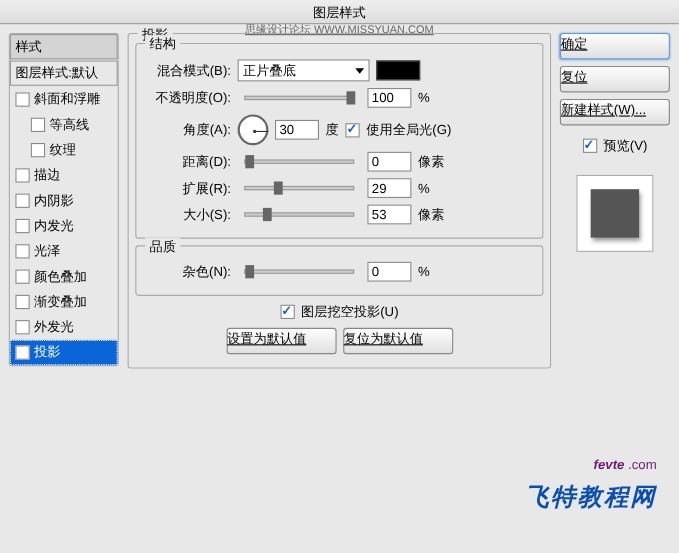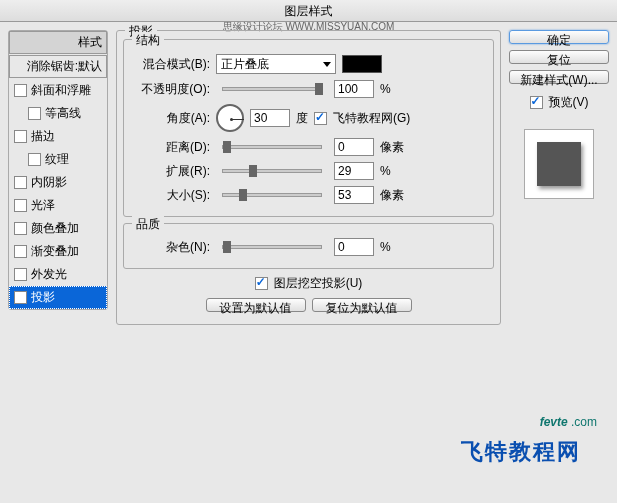--- a/index.html
+++ b/index.html
@@ -1,20 +1,20 @@
 <!DOCTYPE html>
 <html><head>
 <meta charset="utf-8">
 <style>
 * { box-sizing: border-box; font-family: "Microsoft YaHei", SimSun, sans-serif; font-size: 12px; }
 body { margin: 0; background: #e8e8e8; width: 617px; height: 503px; position: relative; }
 .titlebar { height: 22px; background: linear-gradient(#eee,#ddd); border-bottom: 1px solid #999; padding: 3px 8px; display: flex; justify-content: space-between; align-items: center; flex-direction: column; }
-.titlebar .right { font-size: 10px; color: #666; }
+.titlebar .right { font-size: 10px; color: #666; text-decoration: underline; }
 .content { display: flex; padding: 8px; gap: 8px; }
-.stylelist { width: 100px; text-align: right; }
+.stylelist { width: 100px; }
 .fieldset { border: 1px solid #aaa; border-radius: 3px; padding: 8px 6px 6px; position: relative; margin-bottom: 6px; }
 .fieldset > .legend { position: absolute; top: -8px; left: 8px; background: #e8e8e8; padding: 0 4px; font-size: 12px; }
 .style-header { background: #d4d4d4; border: 1px solid #999; padding: 2px 4px; margin-bottom: 1px; }
 .style-row { display: flex; align-items: center; padding: 2px 4px; gap: 4px; border: 1px solid transparent; }
 .style-row.selected { background: #0a66d8; color: #fff; border: 1px dotted #fff; }
 .indent { padding-left: 18px; }
 .cbx { width: 13px; height: 13px; border: 1px solid #888; background: #fff; display: inline-block; position: relative; }
 .cbx.checked::after { content: "✓"; color: #0a66d8; position: absolute; top: -3px; left: 0; font-size: 12px; font-weight: bold; }
 .style-row.selected .cbx.checked::after { color: #fff; }
 .center { flex: 1; }
@@ -24,62 +24,66 @@
 .arrow { width: 0; height: 0; border-left: 4px solid transparent; border-right: 4px solid transparent; border-top: 5px solid #000; }
 .swatch { width: 40px; height: 18px; background: #000; border: 1px solid #555; }
 .slider { flex: 0 0 100px; height: 4px; background: #ccc; border: 1px solid #999; position: relative; margin: 0 6px; }
 .thumb { position: absolute; width: 8px; height: 12px; background: #666; top: -5px; }
 .numbox { width: 40px; height: 18px; border: 1px solid #888; background: #fff; text-align: left; padding: 1px 3px; }
 .angle { width: 28px; height: 28px; border: 2px solid #666; border-radius: 50%; position: relative; background: #fff; }
 .angle::after { content: ""; position: absolute; width: 12px; height: 1px; background: #333; top: 13px; left: 14px; transform-origin: left; transform: rotate(0deg); }
 .angle::before { content: ""; position: absolute; width: 3px; height: 3px; background: #333; border-radius: 50%; top: 12px; left: 12px; }
 .contour { width: 34px; height: 28px; border: 1px solid #888; background: linear-gradient(135deg,#000 49%,#fff 51%); }
 .rightcol { width: 100px; display: flex; flex-direction: column; gap: 6px; align-items: stretch; }
-.btn { height: 14px; border: 1px solid #888; background: linear-gradient(#fdfdfd,#e0e0e0); border-radius: 3px; text-align: center; line-height: 18px; }
+.btn { height: 24px; border: 1px solid #888; background: linear-gradient(#fdfdfd,#e0e0e0); border-radius: 3px; line-height: 18px; text-decoration: underline; }
 .btn.focus { border: 1px solid #5a9ae0; box-shadow: 0 0 2px #5a9ae0; }
 .preview-box { width: 70px; height: 70px; border: 1px solid #aaa; background: #fff; display: flex; align-items: center; justify-content: center; margin: 6px auto; }
 .preview-swatch { width: 44px; height: 44px; background: #555; box-shadow: 2px 3px 4px rgba(0,0,0,0.4); }
-.watermark1 { position: absolute; right: 20px; bottom: 70px; font-size: 28px; font-weight: bold; color: #0f766e; font-style: italic; }
+.watermark1 { position: absolute; right: 20px; bottom: 70px; font-size: 28px; font-weight: bold; color: #701a75; font-style: italic; }
 .watermark1 .com { font-style: normal; font-weight: normal; }
-.watermark2 { position: absolute; right: 36px; bottom: 36px; font-size: 22px; font-weight: bold; color: #0a4fb0; letter-spacing: 2px; }
+.watermark2 { position: absolute; right: 20px; bottom: 36px; font-size: 22px; font-weight: bold; color: #0a4fb0; font-style: italic; letter-spacing: 2px; }
 </style>
 </head>
 <body>
 
 <div class="titlebar">
   <span>图层样式</span>
   <span class="right">思缘设计论坛  WWW.MISSYUAN.COM</span>
 </div>
 
 <div class="content">
 
   <div class="stylelist">
     <div class="fieldset" style="padding:0; margin:0;">
       <div class="style-header">样式</div>
-      <div class="style-header" style="background:#e8e8e8;">消除锯齿:默认</div>
+      <div class="style-header" style="background:#e8e8e8;">图层样式:默认</div>
       <div id="style-items">
           <div class="style-row">
             <span class="cbx"></span>
             <span>斜面和浮雕</span>
           </div>
           <div class="style-row indent">
             <span class="cbx"></span>
             <span>等高线</span>
           </div>
+          <div class="style-row indent">
+            <span class="cbx"></span>
+            <span>纹理</span>
+          </div>
           <div class="style-row">
             <span class="cbx"></span>
             <span>描边</span>
           </div>
-          <div class="style-row indent">
-            <span class="cbx"></span>
-            <span>纹理</span>
-          </div>
           <div class="style-row">
             <span class="cbx"></span>
             <span>内阴影</span>
+          </div>
+          <div class="style-row">
+            <span class="cbx"></span>
+            <span>内发光</span>
           </div>
           <div class="style-row">
             <span class="cbx"></span>
             <span>光泽</span>
           </div>
           <div class="style-row">
             <span class="cbx"></span>
             <span>颜色叠加</span>
           </div>
           <div class="style-row">
@@ -122,21 +126,21 @@
           <div class="numbox">100</div>
           <span>%</span>
         </div>
 
         <div class="row">
           <span class="lbl">角度(A):</span>
           <div class="angle"></div>
           <div class="numbox">30</div>
           <span>度</span>
           <span class="cbx checked"></span>
-          <span>飞特教程网(G)</span>
+          <span>使用全局光(G)</span>
         </div>
 
         <div class="row">
           <span class="lbl">距离(D):</span>
           <div class="slider">
               <div class="thumb" style="left:0"></div>
             </div>
           <div class="numbox">0</div>
           <span>像素</span>
         </div>

